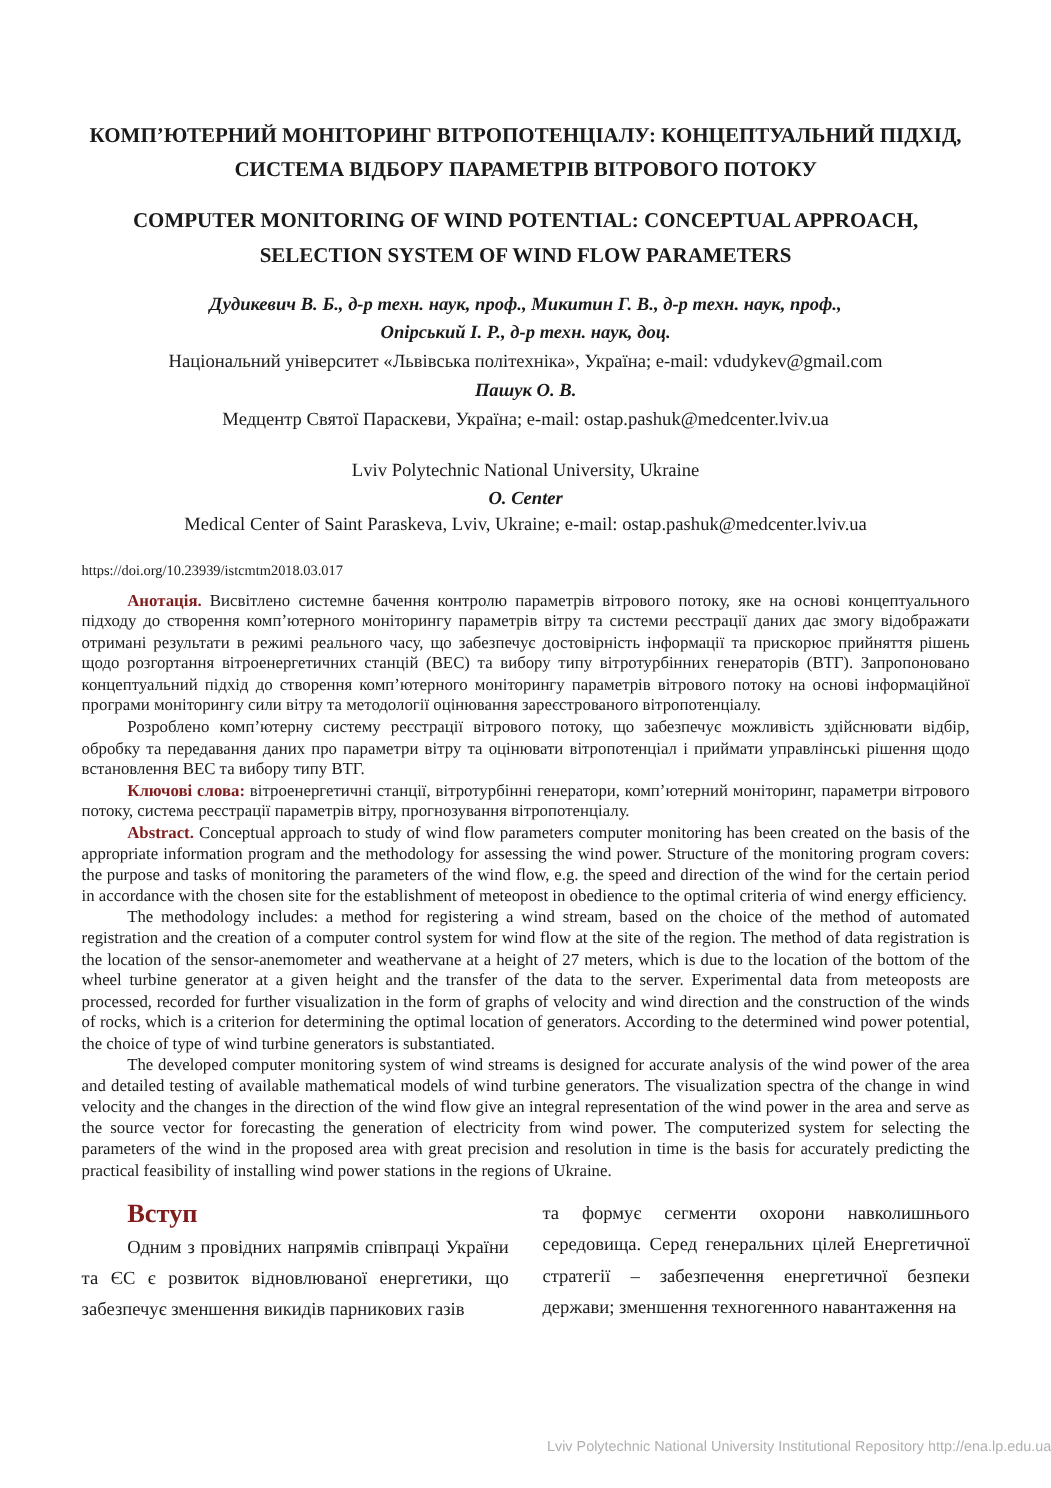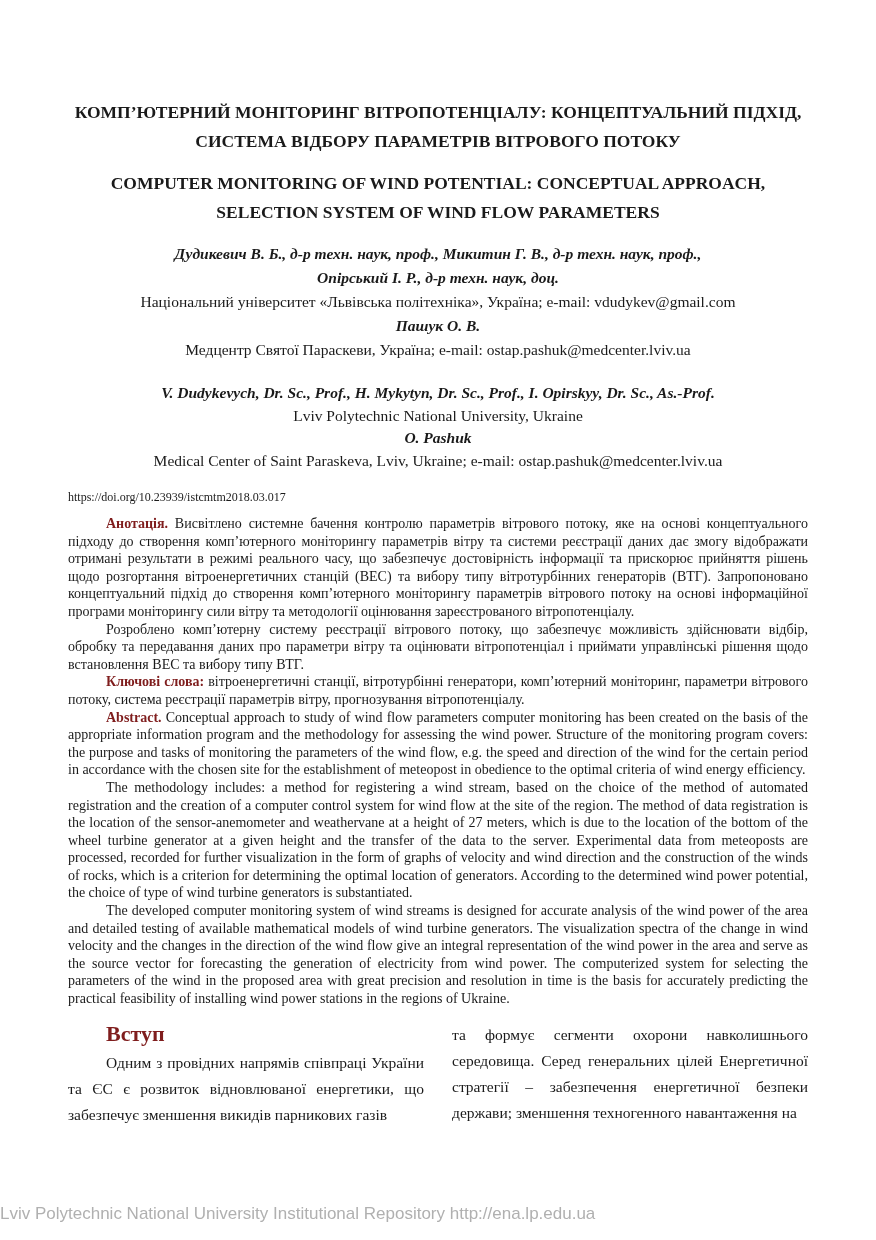--- a/index.html
+++ b/index.html
@@ -48,45 +48,44 @@
   .intro-heading{
     margin:0 0 4px 38px;color:var(--accent,#7f1d1d);
     font-weight:bold;font-size:22px;line-height:24px;
   }
   .intro-para{
     margin:0;font-size:15.5px;line-height:26px;text-align:justify;text-indent:38px;
   }
   .no-indent{text-indent:0;}
   
   .repo-footer{
-    position:absolute;left:0;bottom:16px;width:100%;text-align:left;
+    position:absolute;left:0;bottom:28px;width:100%;text-align:right;
     font-family:"Liberation Sans","DejaVu Sans",sans-serif;
-    font-size:17px;color:var(--footer-gray,#b0b0b0);
+    font-size:12px;color:var(--footer-gray,#b0b0b0);
   }
 </style>
 </head>
 <body>
 
 <div class="page">
 
 
   <h2 class="title title-uk">КОМП’ЮТЕРНИЙ МОНІТОРИНГ ВІТРОПОТЕНЦІАЛУ: КОНЦЕПТУАЛЬНИЙ ПІДХІД, СИСТЕМА ВІДБОРУ ПАРАМЕТРІВ ВІТРОВОГО ПОТОКУ</h2>
   <h2 class="title title-en">COMPUTER MONITORING OF WIND POTENTIAL: CONCEPTUAL APPROACH, SELECTION SYSTEM OF WIND FLOW PARAMETERS</h2>
 
   <div class="authors authors-uk">
     <p><span class="bi">Дудикевич В. Б., д-р техн. наук, проф.,  Микитин Г. В., д-р техн. наук, проф.,</span><br><span class="bi">Опірський І. Р., д-р техн. наук, доц.</span></p>
     <p><span class="it">Національний університет «Львівська політехніка», Україна;</span> <span class="rm">e-mail: vdudykev@gmail.com</span></p>
     <p class="bi">Пашук О. В.</p>
     <p><span class="it">Медцентр Святої Параскеви, Україна;</span> <span class="rm">e-mail: ostap.pashuk@medcenter.lviv.ua</span></p>
   </div>
 
   <div class="authors authors-en">
-    <p class="bi">V. Dudykevych, Dr. Sc., Prof., H. Mykytyn, Dr. Sc., Prof., I. Opirskyy, Dr. Sc., As.-Prof.</p>
     <p class="it">Lviv Polytechnic National University, Ukraine</p>
-    <p class="bi">O. Pashuk</p>
+    <p class="bi">O. Center</p>
     <p><span class="it">Medical Center of Saint Paraskeva, Lviv, Ukraine;</span> <span class="rm">e-mail: ostap.pashuk@medcenter.lviv.ua</span></p>
   </div>
 
   <p class="doi">https://doi.org/10.23939/istcmtm2018.03.017</p>
 
   <div class="abstracts">
     <p class="para"><span class="label">Анотація.</span> <span>Висвітлено системне бачення контролю параметрів вітрового потоку, яке на основі концептуального підходу до створення комп’ютерного моніторингу параметрів вітру та системи реєстрації даних дає змогу відображати отримані результати в режимі реального часу, що забезпечує достовірність інформації та прискорює прийняття  рішень щодо розгортання вітроенергетичних станцій (ВЕС) та вибору типу вітротурбінних генераторів (ВТГ). Запропоновано концептуальний підхід до створення комп’ютерного моніторингу параметрів вітрового потоку на основі інформаційної програми моніторингу сили вітру та методології оцінювання зареєстрованого вітропотенціалу.</span></p>
     <p class="para">Розроблено комп’ютерну систему реєстрації вітрового потоку, що забезпечує можливість здійснювати відбір, обробку та передавання даних про параметри вітру та оцінювати вітропотенціал і приймати управлінські рішення щодо встановлення ВЕС та вибору типу ВТГ.</p>
     <p class="para"><span class="label">Ключові слова:</span> <span>вітроенергетичні станції, вітротурбінні генератори, комп’ютерний моніторинг, параметри вітрового потоку, система реєстрації параметрів вітру, прогнозування вітропотенціалу.</span></p>
 

